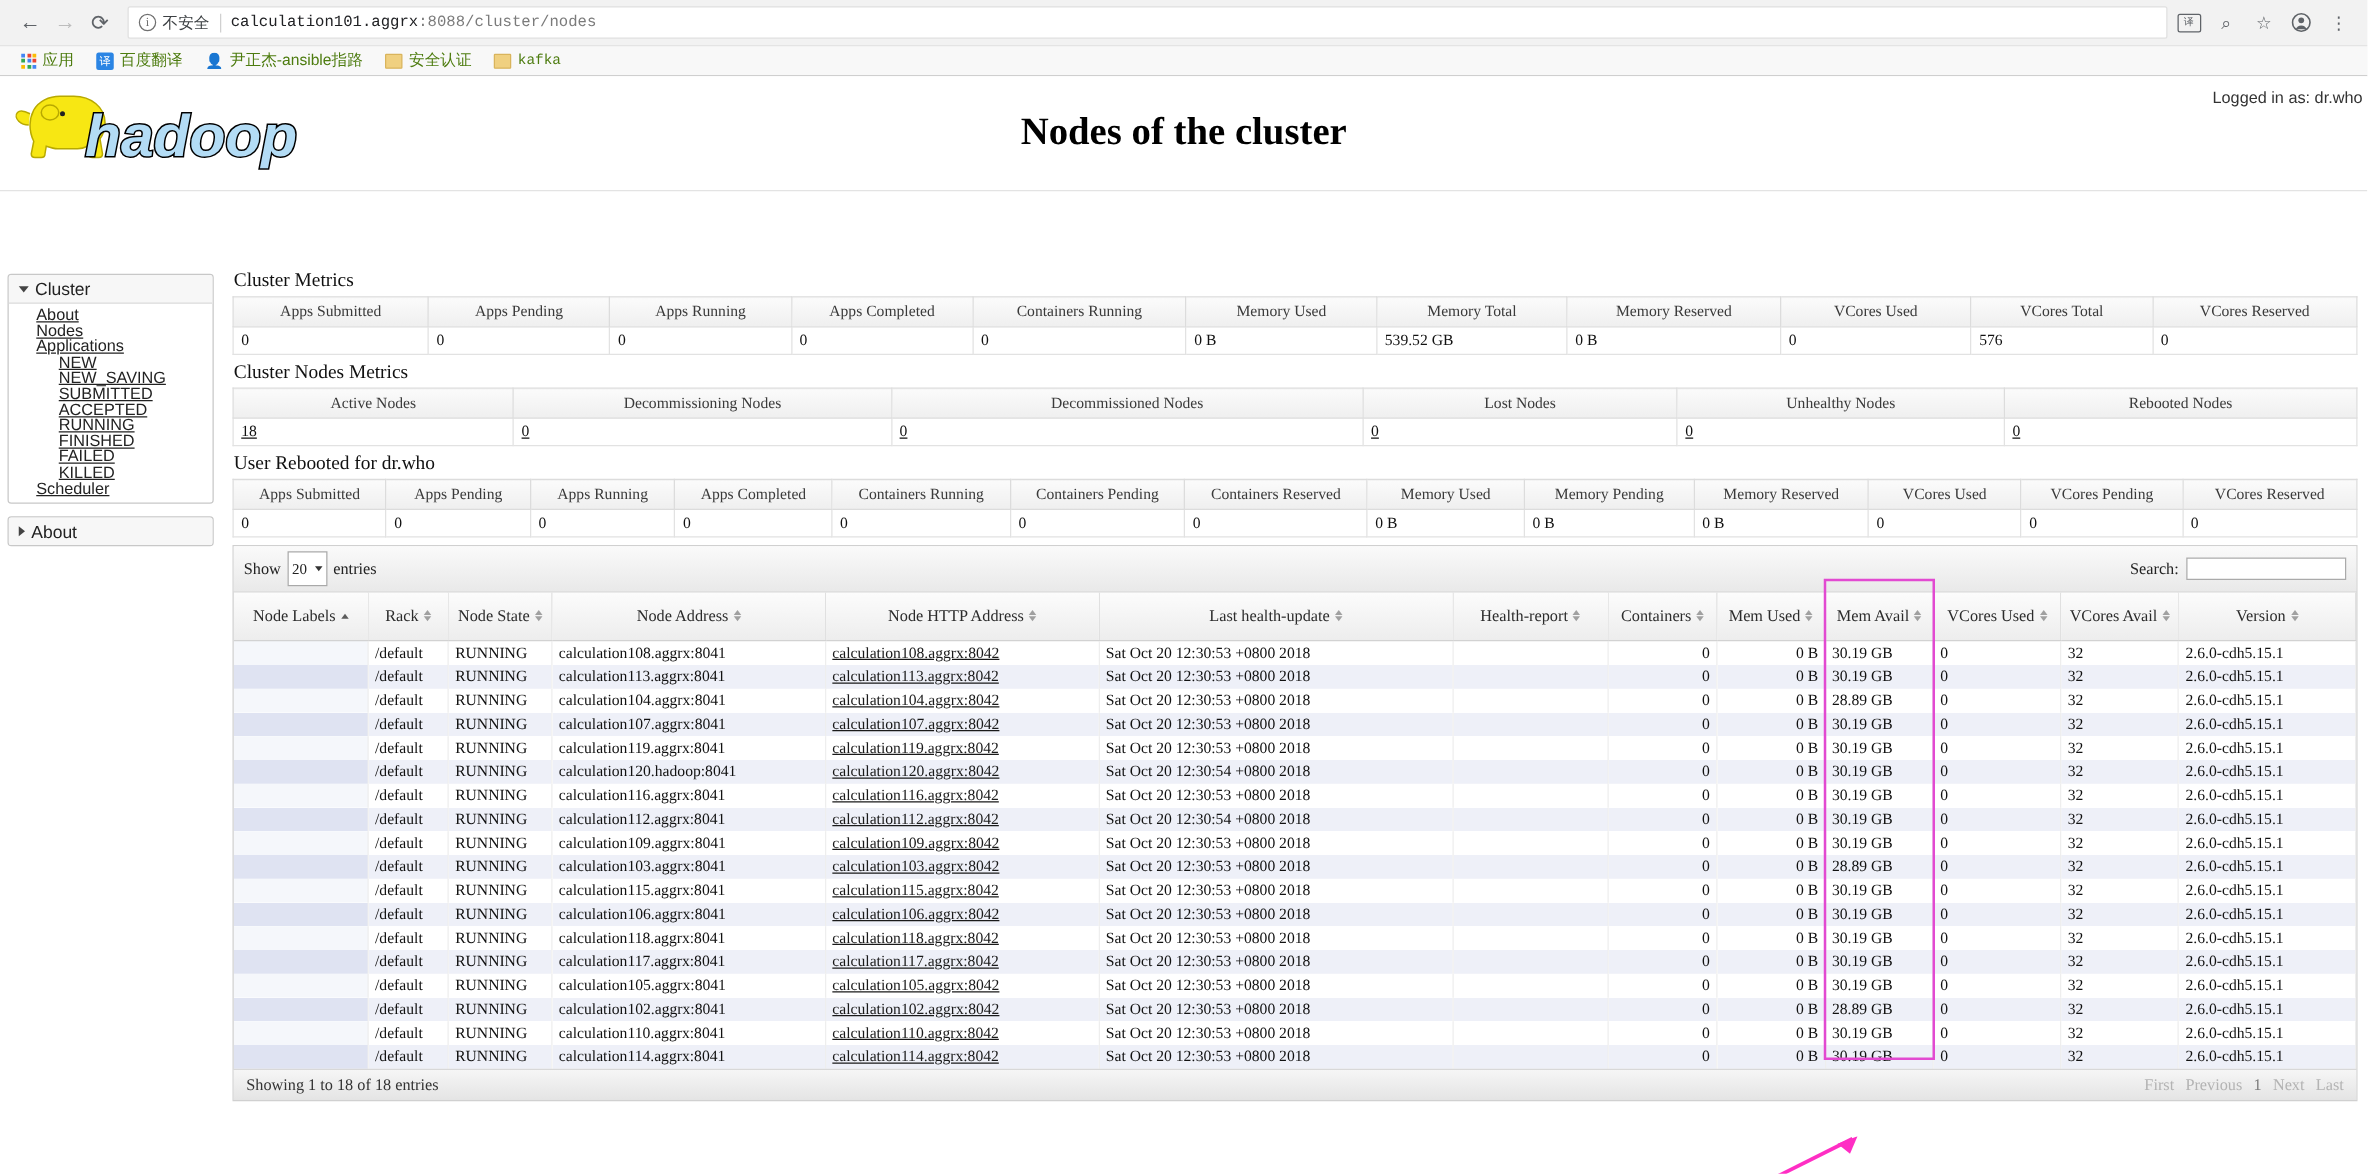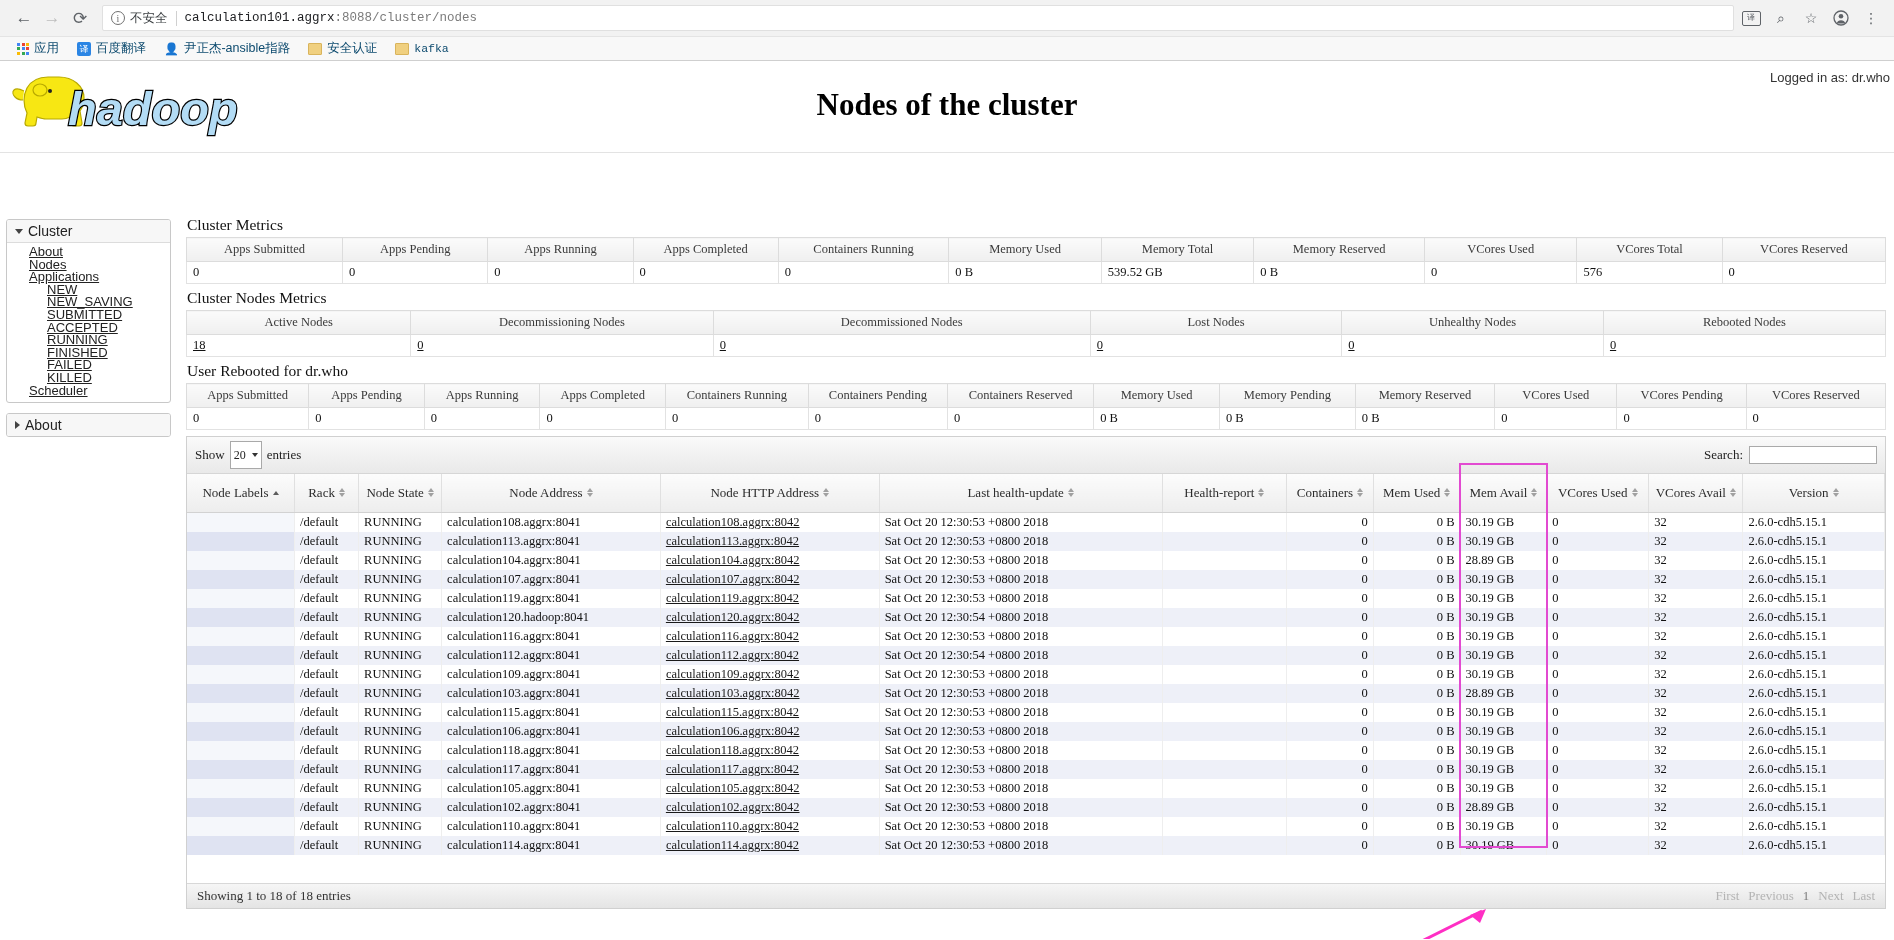--- a/index.html
+++ b/index.html
@@ -73,21 +73,21 @@
     display: flex; align-items: center;
     height: 24px; padding: 0 8px;
     background: #f8f8f8;
     border-top: 1px solid #e4e4e4;
     font-size: 12.5px; color: #333;
   }
   .bm-item {
     display: flex; align-items: center; gap: 5px;
     padding: 0 9px; white-space: nowrap;
   }
-  .bm-label { font-size: 12.5px; color: #0c4a6e; }
+  .bm-label { font-size: 12.5px; color: #4d7c0f; }
   .bm-label.mono { font-family: "Liberation Mono", monospace; font-size: 11.5px; }
   .apps-grid {
     display: grid; grid-template-columns: repeat(3, 3px);
     grid-template-rows: repeat(3, 3px); gap: 1.5px;
   }
   .apps-grid i { background: #d43f3a; width: 3px; height: 3px; display: block; }
   .apps-grid i:nth-child(1){background:#4285f4}
   .apps-grid i:nth-child(2){background:#ea4335}
   .apps-grid i:nth-child(3){background:#fbbc05}
   .apps-grid i:nth-child(4){background:#34a853}
@@ -321,21 +321,20 @@
   td.a-right { text-align: right; }
   td a.node-link { color: #1a1a1a; text-decoration: underline; }
   #dt-bottom {
     display: flex; align-items: center; justify-content: space-between;
     background: linear-gradient(to bottom,#f6f6f6,#e4e4e4);
     padding: 5px 10px;
     border-top: 1px solid #d8d8d8;
     font-size: 13px; color: #333;
     font-family: "Liberation Serif", serif;
     height: 25px;
-    margin-top: 28px;
   }
   #dt-paging { display: flex; align-items: center; gap: 9px; color: #b3b3b3; }
   #dt-paging .pg-cur { color: #7d7d7d; }
 
   
   #highlight-box {
     position: absolute;
     border: 2px solid #e24ad1;
     pointer-events: none;
     z-index: 20;

